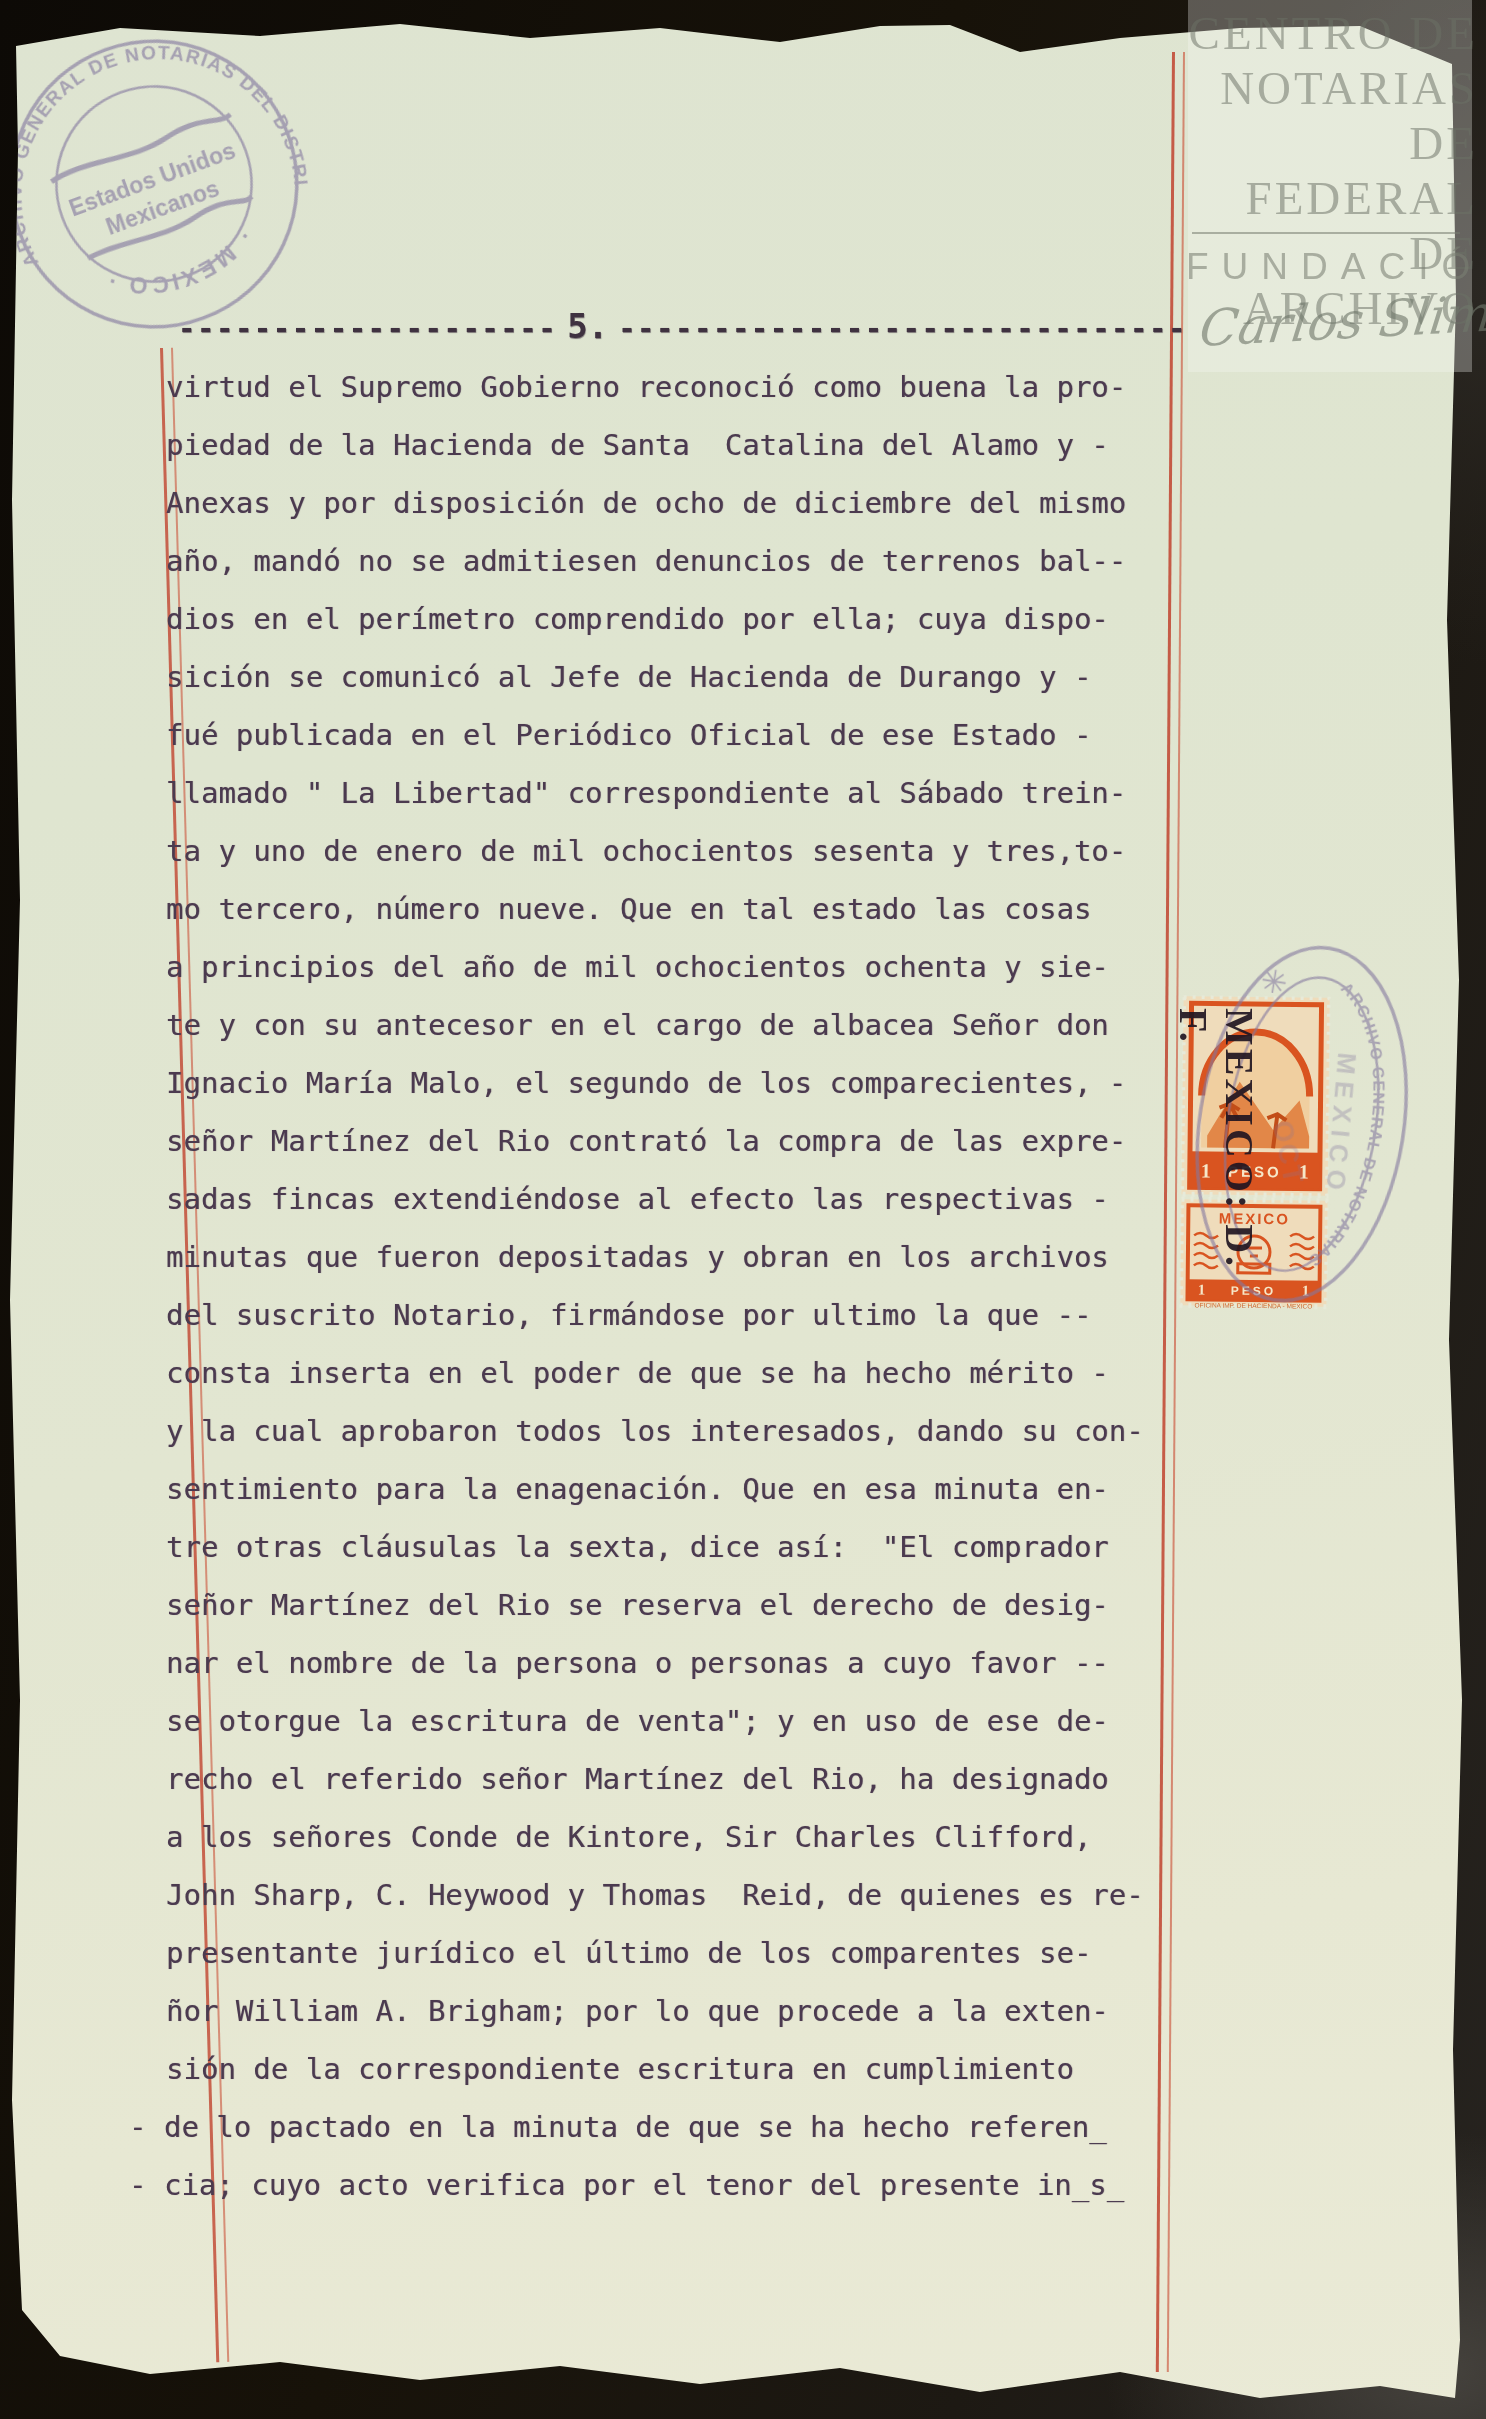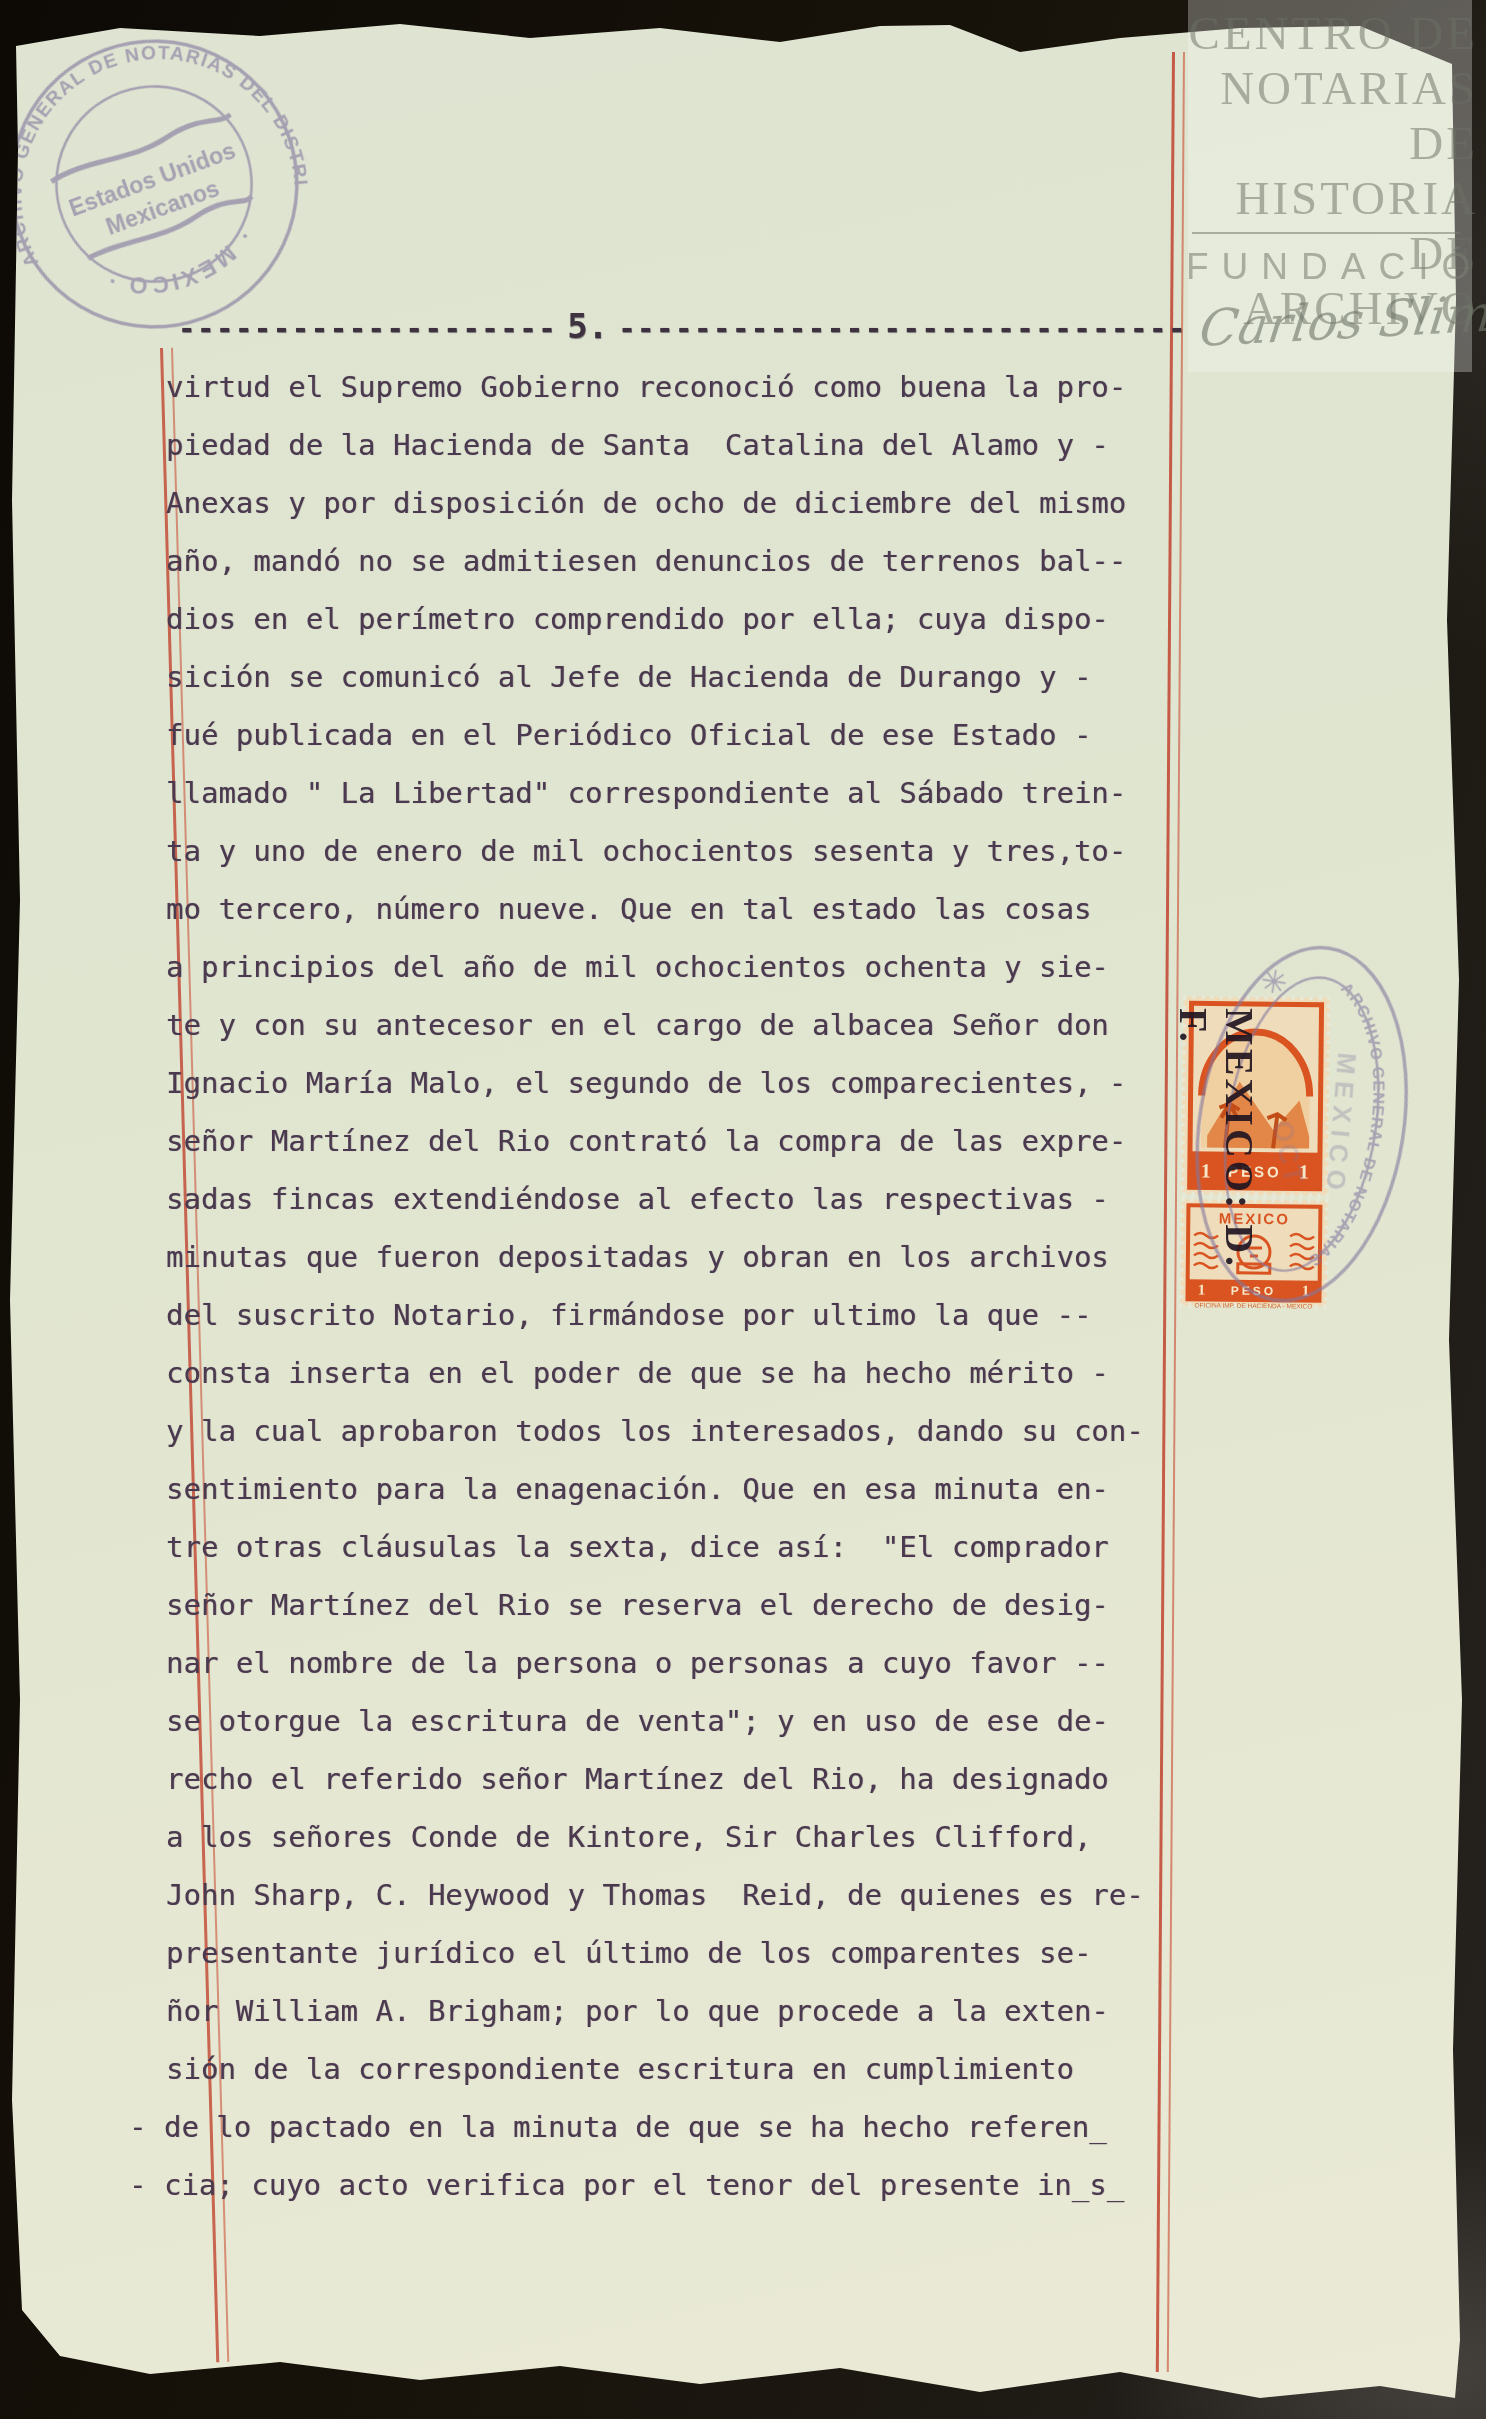--- a/index.html
+++ b/index.html
@@ -150,21 +150,21 @@
 
     <div class="overprint">MEXICO: D. F.</div>
 
   </div>
 
   <div class="wm">
     <div class="wm-panel"></div>
     <div class="wm-lines">
         <div>CENTRO DE</div>
         <div>NOTARIAS</div>
-        <div>DE HISTORIA</div>
+        <div>DE FEDERAL</div>
         <div>DE ARCHIVO</div>
       </div>
     <div class="wm-divider"></div>
     <div class="wm-foundation">FUNDACIÓN</div>
     <div class="wm-signature">Carlos Slim</div>
   </div>
 
 </div>
 
 </body></html>

